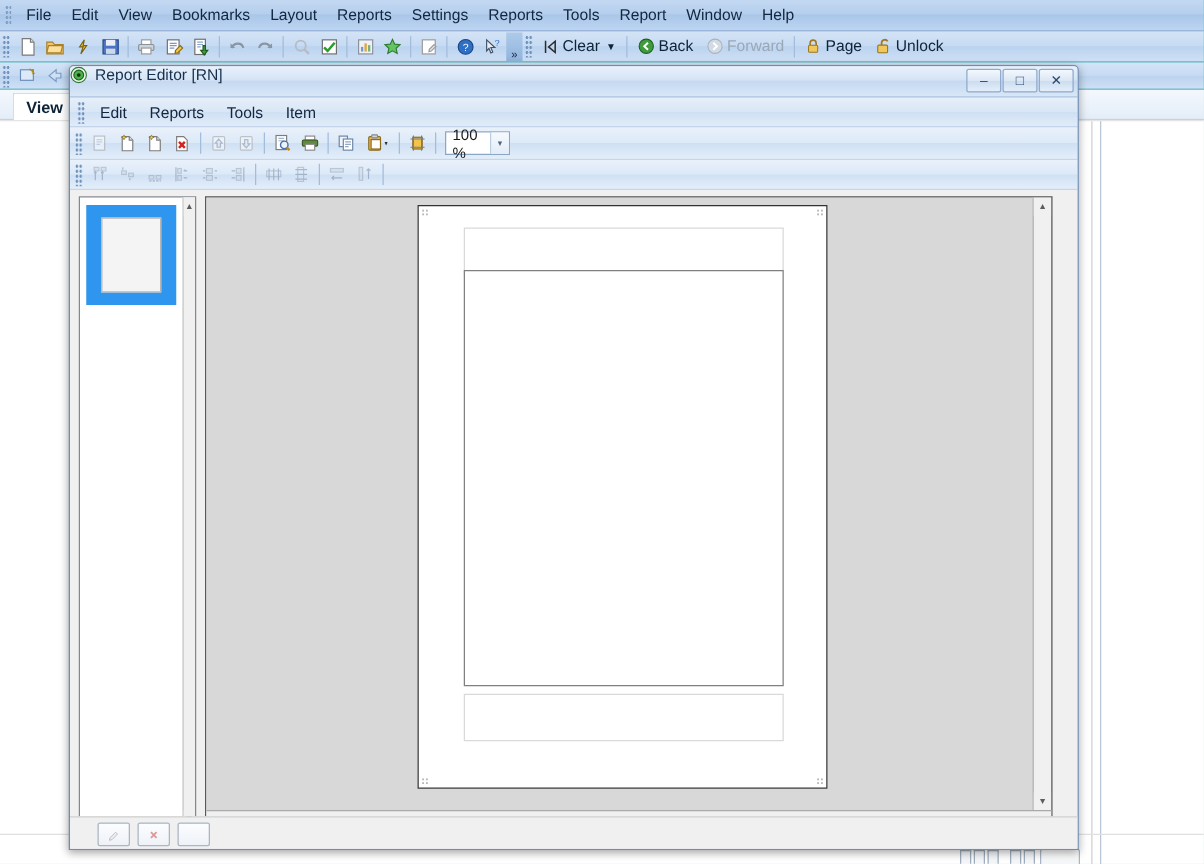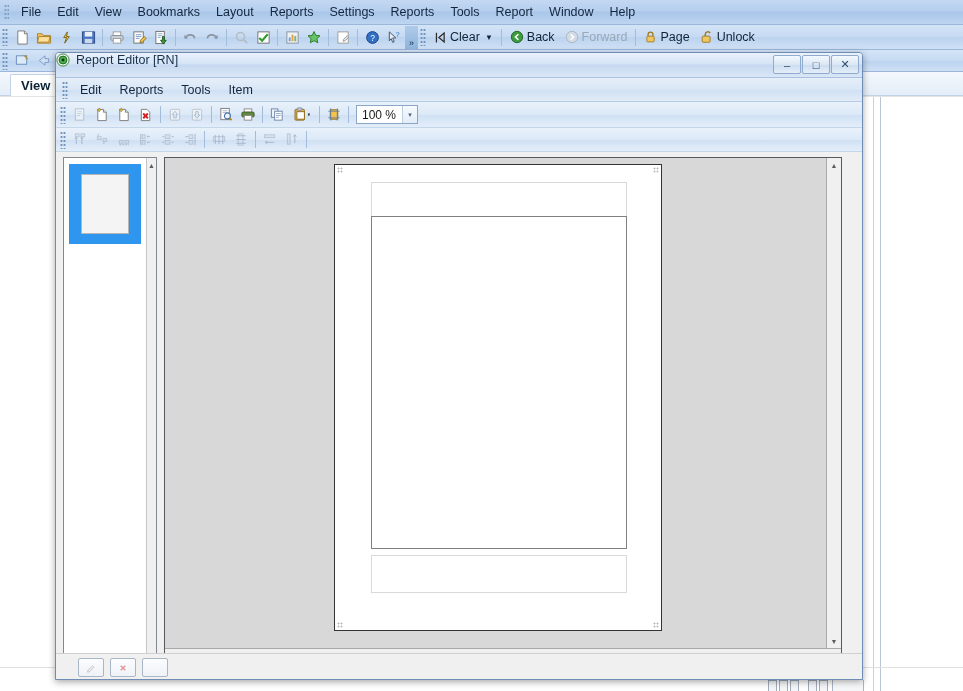--- a/index.html
+++ b/index.html
@@ -177,21 +177,21 @@
   }
   .re-toolbar2 {
     height: 24px;
     background: linear-gradient(to bottom, #e9f1fb 0%, #dce9f7 50%, #cfe0f3 51%, #e4eefa 100%);
     border-bottom: 1px solid #c3d6ea;
     display: flex; align-items: center;
     padding-left: 2px;
   }
   .zoom-combo {
     display: flex; align-items: center;
-    width: 62px; height: 19px;
+    width: 52px; height: 19px;
     background: #ffffff;
     border: 1px solid #8ca7c6;
     margin-left: 4px;
     flex: 0 0 auto;
   }
   .zoom-combo .val {
     flex: 1; padding-left: 5px; font-size: 12px; color: #1a1a1a;
   }
   .zoom-combo .drop {
     width: 15px; height: 17px;

